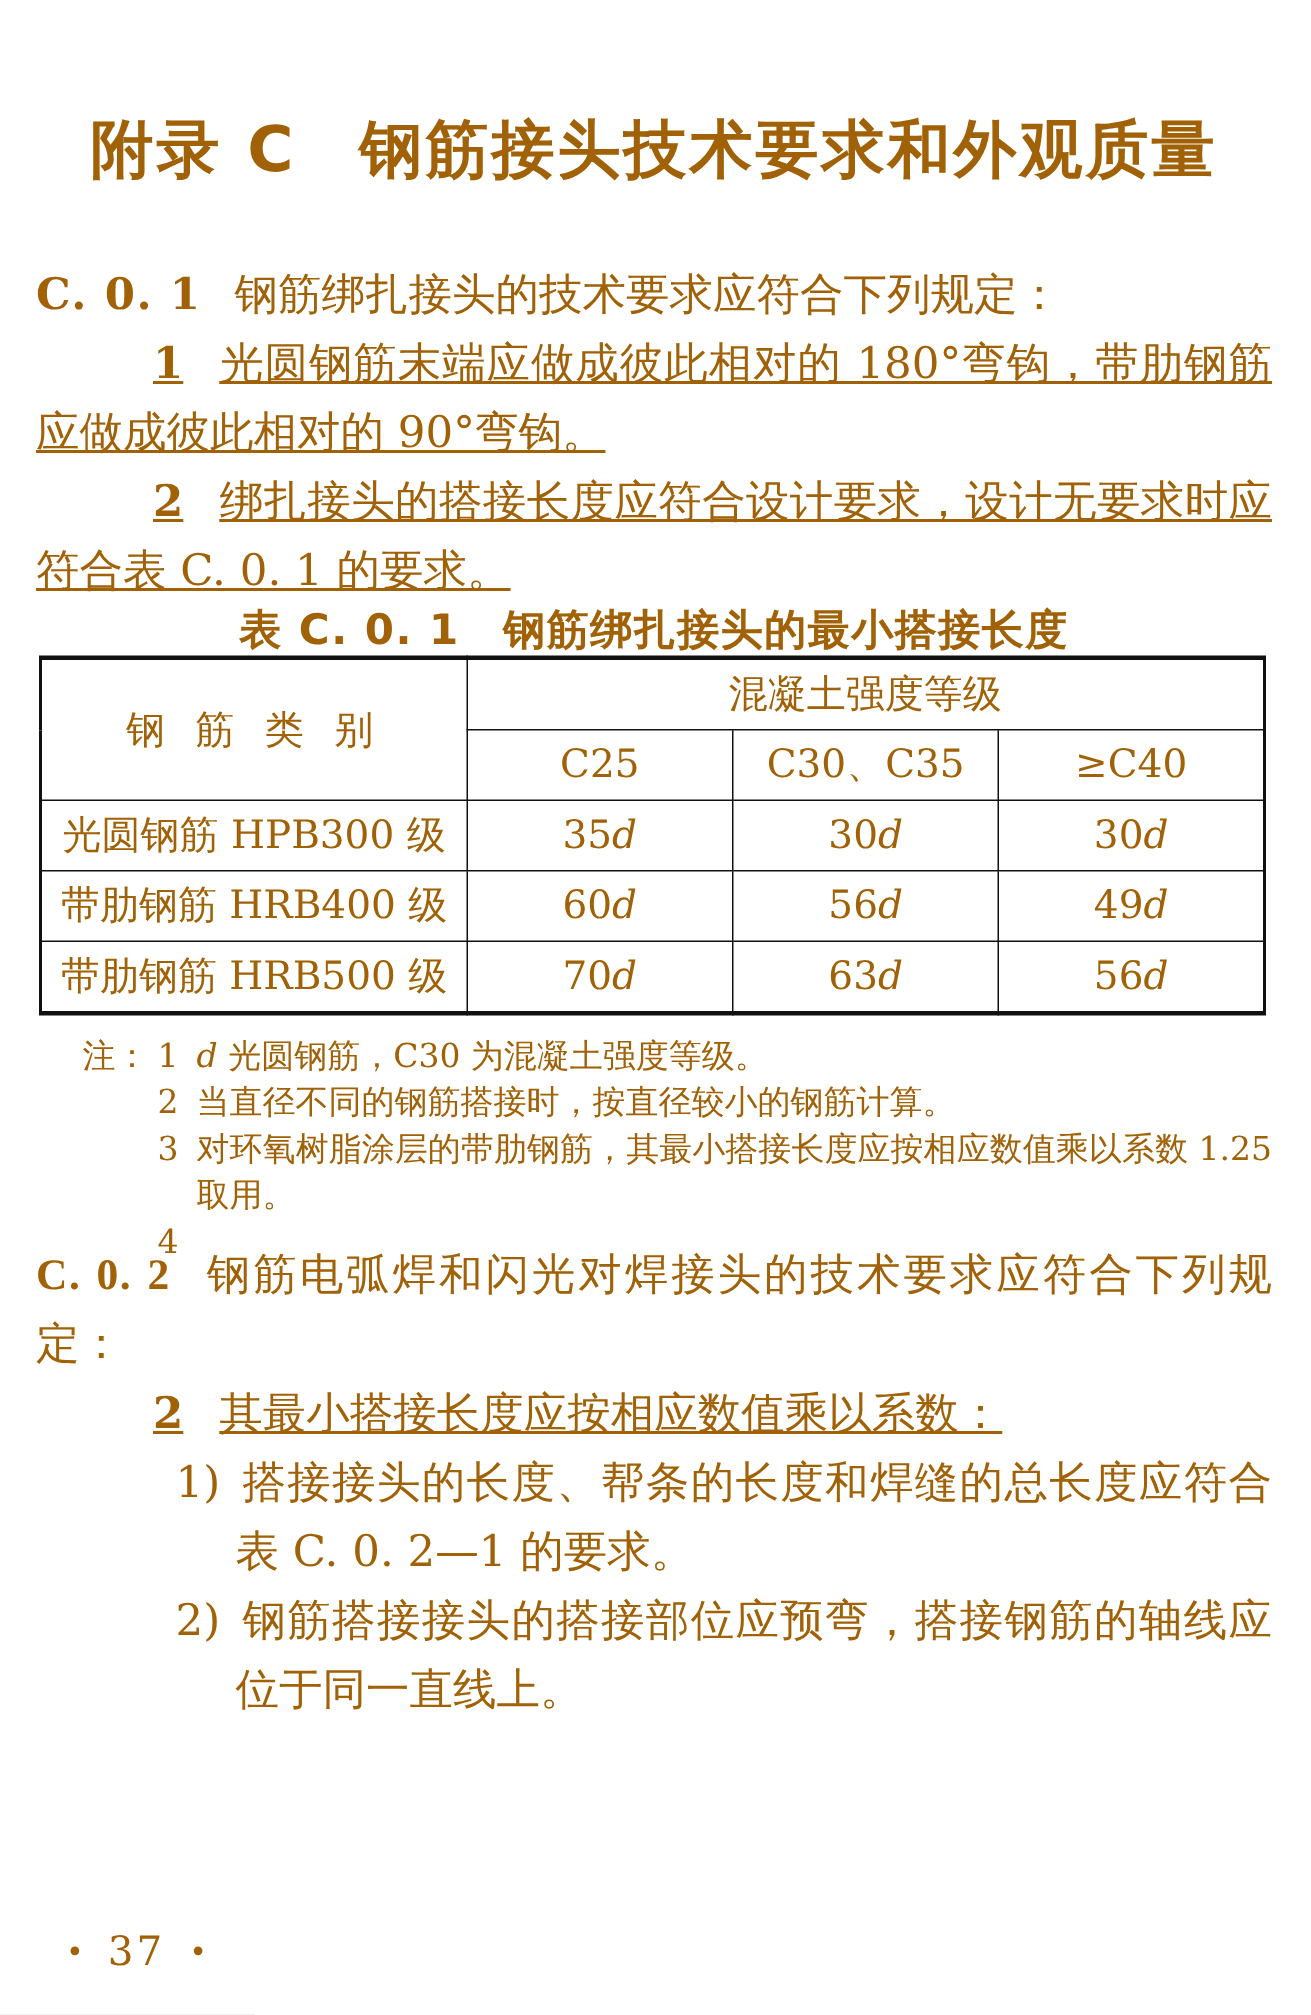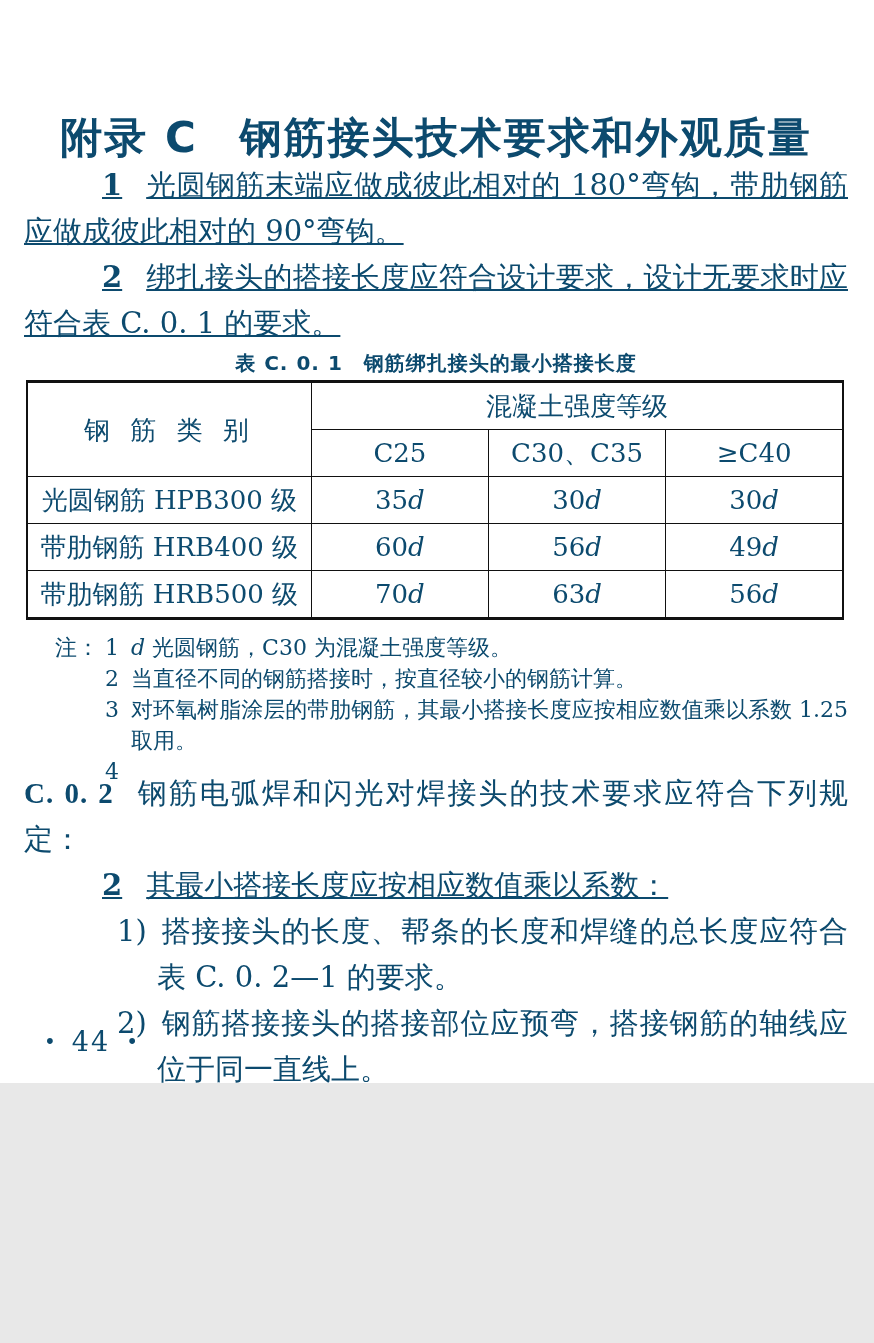--- a/index.html
+++ b/index.html
@@ -1,27 +1,27 @@
 <!DOCTYPE html>
 <html><head>
 <meta charset="utf-8">
 <style>
   * { margin:0; padding:0; box-sizing:border-box; }
   html,body { background:#e8e8e8; }
   .page {
     position:relative;
-    width:874px; height:1083px;
+    width:874px; height:1343px;
     background:#ffffff;
-    color:#0c4a6e;
+    color:#a16207;
     font-family:"DejaVu Serif","Liberation Serif",serif;
     font-size:29px;
     line-height:46px;
     overflow:hidden;
     margin:0 auto;
-    padding:114px 26px 0 24px;
+    padding:76px 26px 0 24px;
   }
   .title {
     font-family:"DejaVu Sans","Liberation Sans",sans-serif;
     font-weight:bold;
     font-size:42px;
     line-height:48px;
     text-align:center;
     letter-spacing:2px;
     white-space:nowrap;
   }
@@ -30,21 +30,21 @@
   .clause-num {
     font-weight:bold;
     margin-right:22px;
     letter-spacing:1px;
   }
   .item { text-indent:78px; text-align:justify;text-decoration:underline; }
   .item-num { font-weight:bold; margin-right:24px; }
   .tbl-caption {
     font-family:"DejaVu Sans","Liberation Sans",sans-serif;
     font-weight:bold;
-    font-size:20px;
+    font-size:28px;
     line-height:34px;
     text-align:center;
     letter-spacing:1px;
   }
   table.tbl {
     border-collapse:collapse;
     width:818px;
     margin-left:2px;
     table-layout:fixed;
     border:2px solid #111;
@@ -86,20 +86,21 @@
   .footer .dot { font-size:20px; vertical-align:2px; }
   .footer .pnum { margin:0 16px; letter-spacing:2px; }
 </style>
 </head>
 <body>
 
 <div class="page">
 
   <h1 class="title"><span>附录 C</span><span class="title-gap"></span><span>钢筋接头技术要求和外观质量</span></h1>
 
+  <p class="clause"><span class="clause-num">C. 0. 1</span><span>钢筋绑扎接头的技术要求应符合下列规定：</span></p>
 
   <p class="item"><span class="item-num">1</span><span>光圆钢筋末端应做成彼此相对的 180°弯钩，带肋钢筋应做成彼此相对的 90°弯钩。</span></p>
 
   <p class="item"><span class="item-num">2</span><span>绑扎接头的搭接长度应符合设计要求，设计无要求时应符合表 C. 0. 1 的要求。</span></p>
 
   <div class="tbl-caption">表 C. 0. 1　钢筋绑扎接头的最小搭接长度</div>
 
   <table class="tbl">
     <colgroup>
         <col class="col-label">
@@ -159,15 +160,15 @@
 
   <p class="clause clause2"><span class="clause-num">C. 0. 2</span><span>钢筋电弧焊和闪光对焊接头的技术要求应符合下列规定：</span></p>
 
 
   <p class="item"><span class="item-num">2</span><span>其最小搭接长度应按相应数值乘以系数：</span></p>
 
   <p class="subitem"><span class="sub-num">1)</span><span>搭接接头的长度、帮条的长度和焊缝的总长度应符合表 C. 0. 2—1 的要求。</span></p>
 
   <p class="subitem"><span class="sub-num">2)</span><span>钢筋搭接接头的搭接部位应预弯，搭接钢筋的轴线应位于同一直线上。</span></p>
 
-  <div class="footer"><span class="dot">•</span><span class="pnum">44</span><span class="dot">•</span></div>
+  <div class="footer"><span class="dot">•</span><span class="pnum">37</span><span class="dot">•</span></div>
 
 </div>
 
 </body></html>

